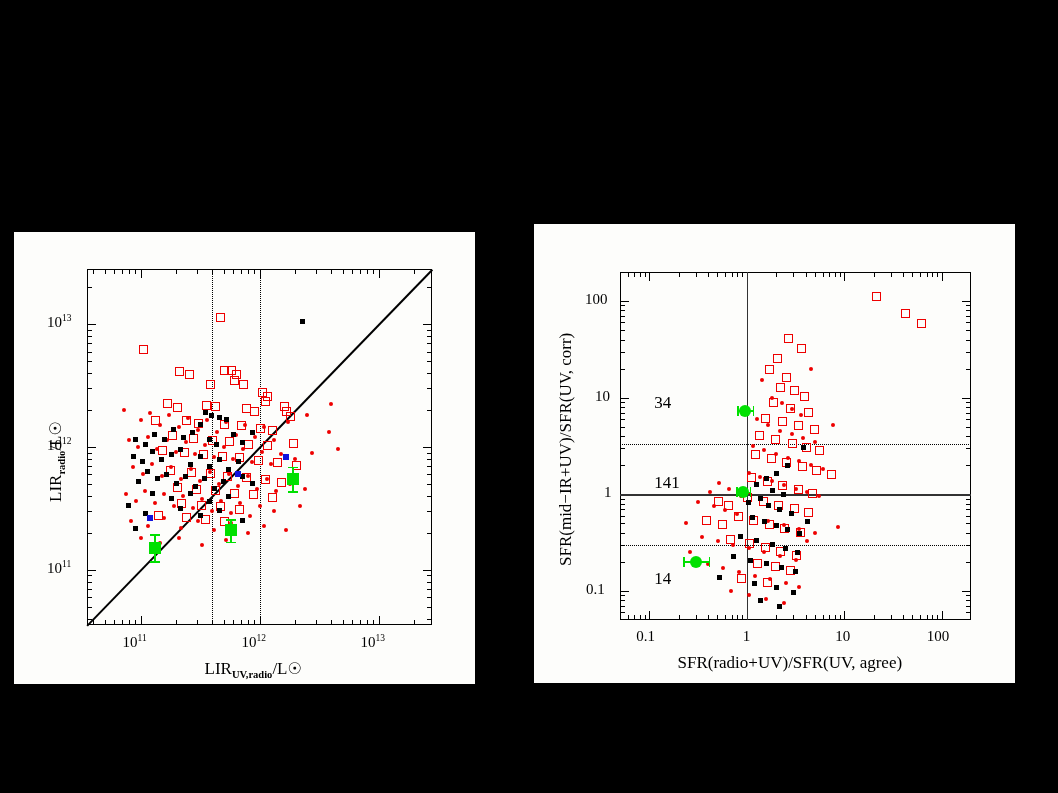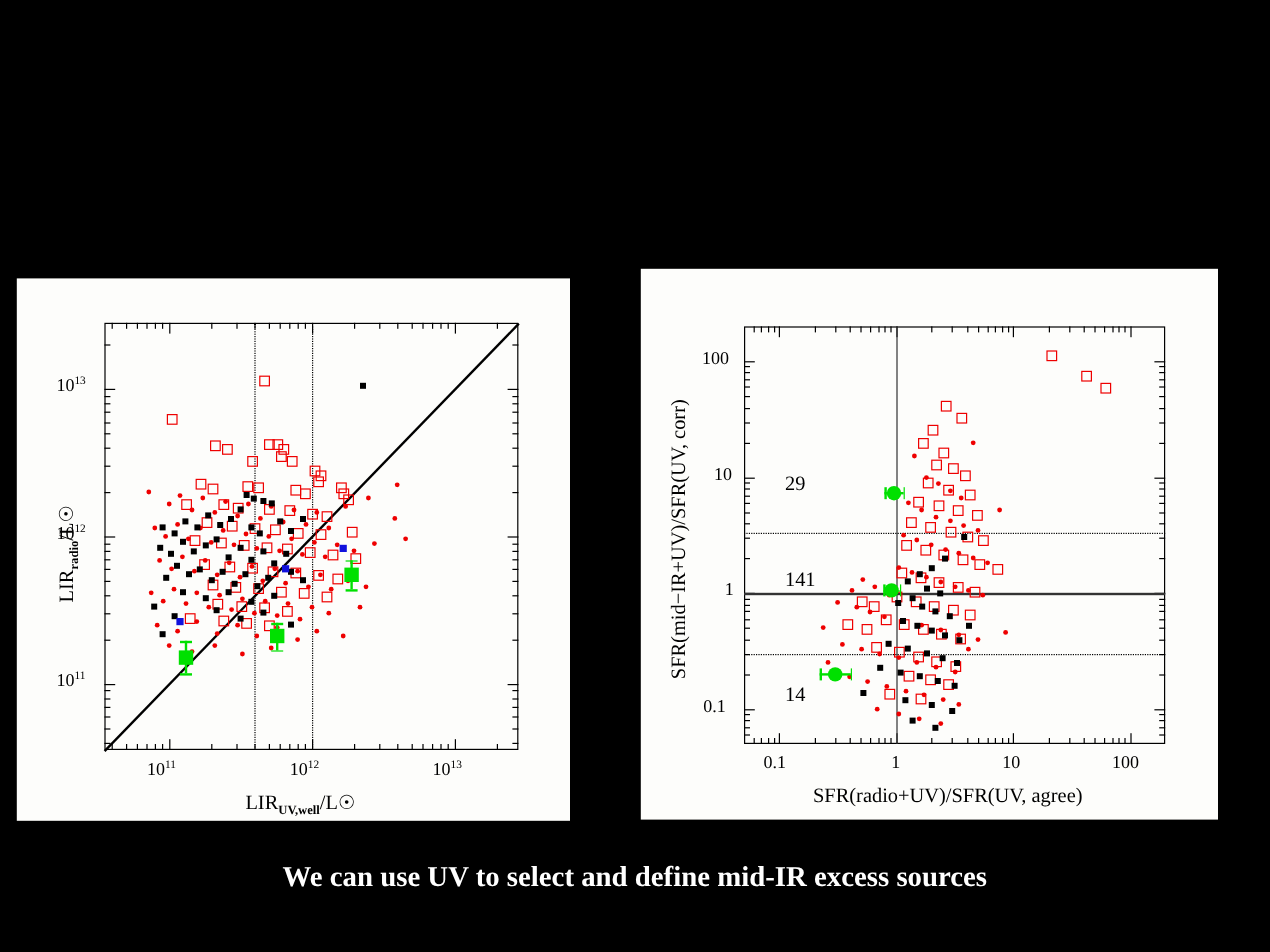--- a/index.html
+++ b/index.html
@@ -387,21 +387,21 @@
           <div class="pt sq-green" style="left: 134.81px; top: 309.662px; width: 12px; height: 12px;"></div>
         </div>
 
       <div class="ticklabel" id="lx1" style="left: 108.534px; top: 401px;">10<sup>11</sup></div>
       <div class="ticklabel" id="lx2" style="left: 227.5px; top: 401px;">10<sup>12</sup></div>
       <div class="ticklabel" id="lx3" style="left: 346.466px; top: 401px;">10<sup>13</sup></div>
       <div class="ticklabel" id="ly1" style="left: 33px; top: 326.759px;">10<sup>11</sup></div>
       <div class="ticklabel" id="ly2" style="left: 33px; top: 204px;">10<sup>12</sup></div>
       <div class="ticklabel" id="ly3" style="left: 33px; top: 81.2414px;">10<sup>13</sup></div>
 
-      <div class="axtitle" id="left-xtitle" style="font-size: 17px; left: 190.5px; top: 427px;">LIR<sub>UV,well</sub>/L<span style="font-size:.95em">☉</span></div>
+      <div class="axtitle" id="left-xtitle" style="font-size: 17px; left: 190.5px; top: 427px;">LIR<sub>UV,radio</sub>/L<span style="font-size:.95em">☉</span></div>
       <div class="axtitle vert" id="left-ytitle" style="font-size: 17px; left: 32px; top: 270px; transform: rotate(-90deg);">LIR<sub>radio</sub>/L<span style="font-size:.95em">☉</span></div>
     </div>
   </div>
 
   <div class="panel" id="panel-right">
     <div class="plot" id="plot-right">
       <div class="frame" id="frame-right" style="left: 86px; top: 48px; width: 351px; height: 348px;"></div>
       <div id="right-ticks">
           <div class="tick" style="left: 93.6px; top: 391px; width: 1px; height: 5px;"></div>
           <div class="tick" style="left: 93.6px; top: 48px; width: 1px; height: 5px;"></div>
@@ -707,23 +707,22 @@
 
       <div class="ticklabel" id="rx1" style="left: 102.25px; top: 404px;">0.1</div>
       <div class="ticklabel" id="rx2" style="left: 208.75px; top: 404px;">1</div>
       <div class="ticklabel" id="rx3" style="left: 301.25px; top: 404px;">10</div>
       <div class="ticklabel" id="rx4" style="left: 392.75px; top: 404px;">100</div>
       <div class="ticklabel" id="ry1" style="left: 52px; top: 357px;">0.1</div>
       <div class="ticklabel" id="ry2" style="left: 70px; top: 260.333px;">1</div>
       <div class="ticklabel" id="ry3" style="left: 61px; top: 163.667px;">10</div>
       <div class="ticklabel" id="ry4" style="left: 51px; top: 67px;">100</div>
 
-      <div class="annot" id="an42" style="left: 120.125px; top: 168.5px;">29</div>
+      <div class="annot" id="an42" style="left: 120.125px; top: 168.5px;">34</div>
       <div class="annot" id="an115" style="left: 120.125px; top: 248.733px;">141</div>
       <div class="annot" id="an14" style="left: 120.125px; top: 345.4px;">14</div>
 
       <div class="axtitle" id="right-xtitle" style="font-size: 17px; left: 143.5px; top: 429px;">SFR(radio+UV)/SFR(UV, agree)</div>
       <div class="axtitle vert" id="right-ytitle" style="font-size: 17px; left: 22px; top: 342px; transform: rotate(-90deg);">SFR(mid−IR+UV)/SFR(UV, corr)</div>
     </div>
   </div>
 
-  <div class="slide-caption">We can use UV to select and define mid-IR excess sources</div>
 </div>
 
 </body></html>

